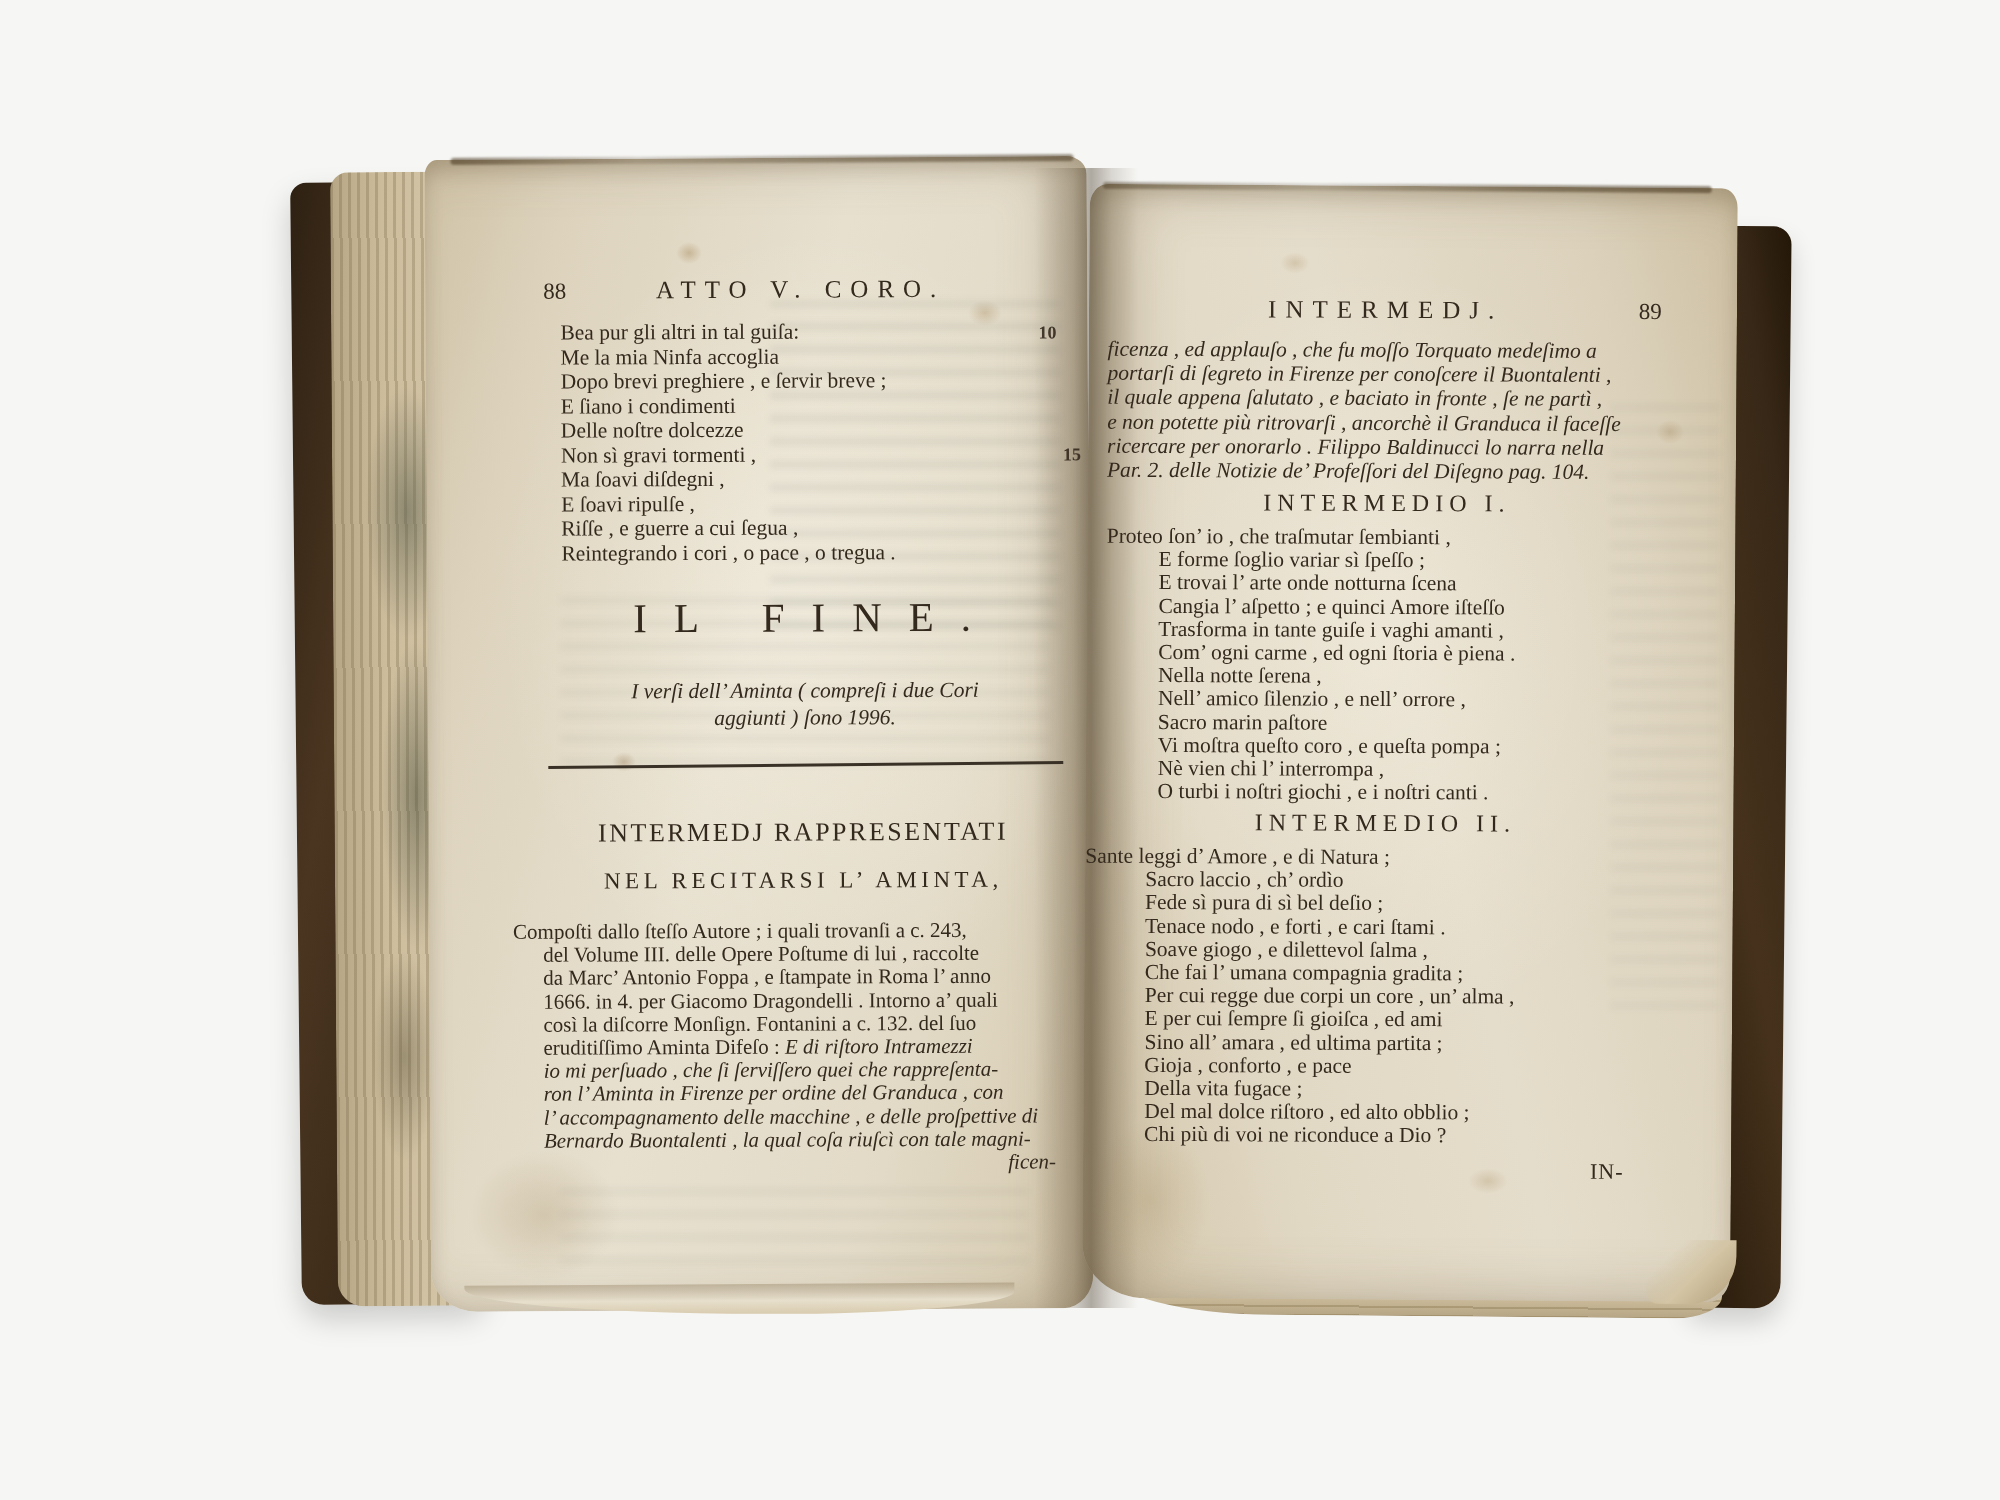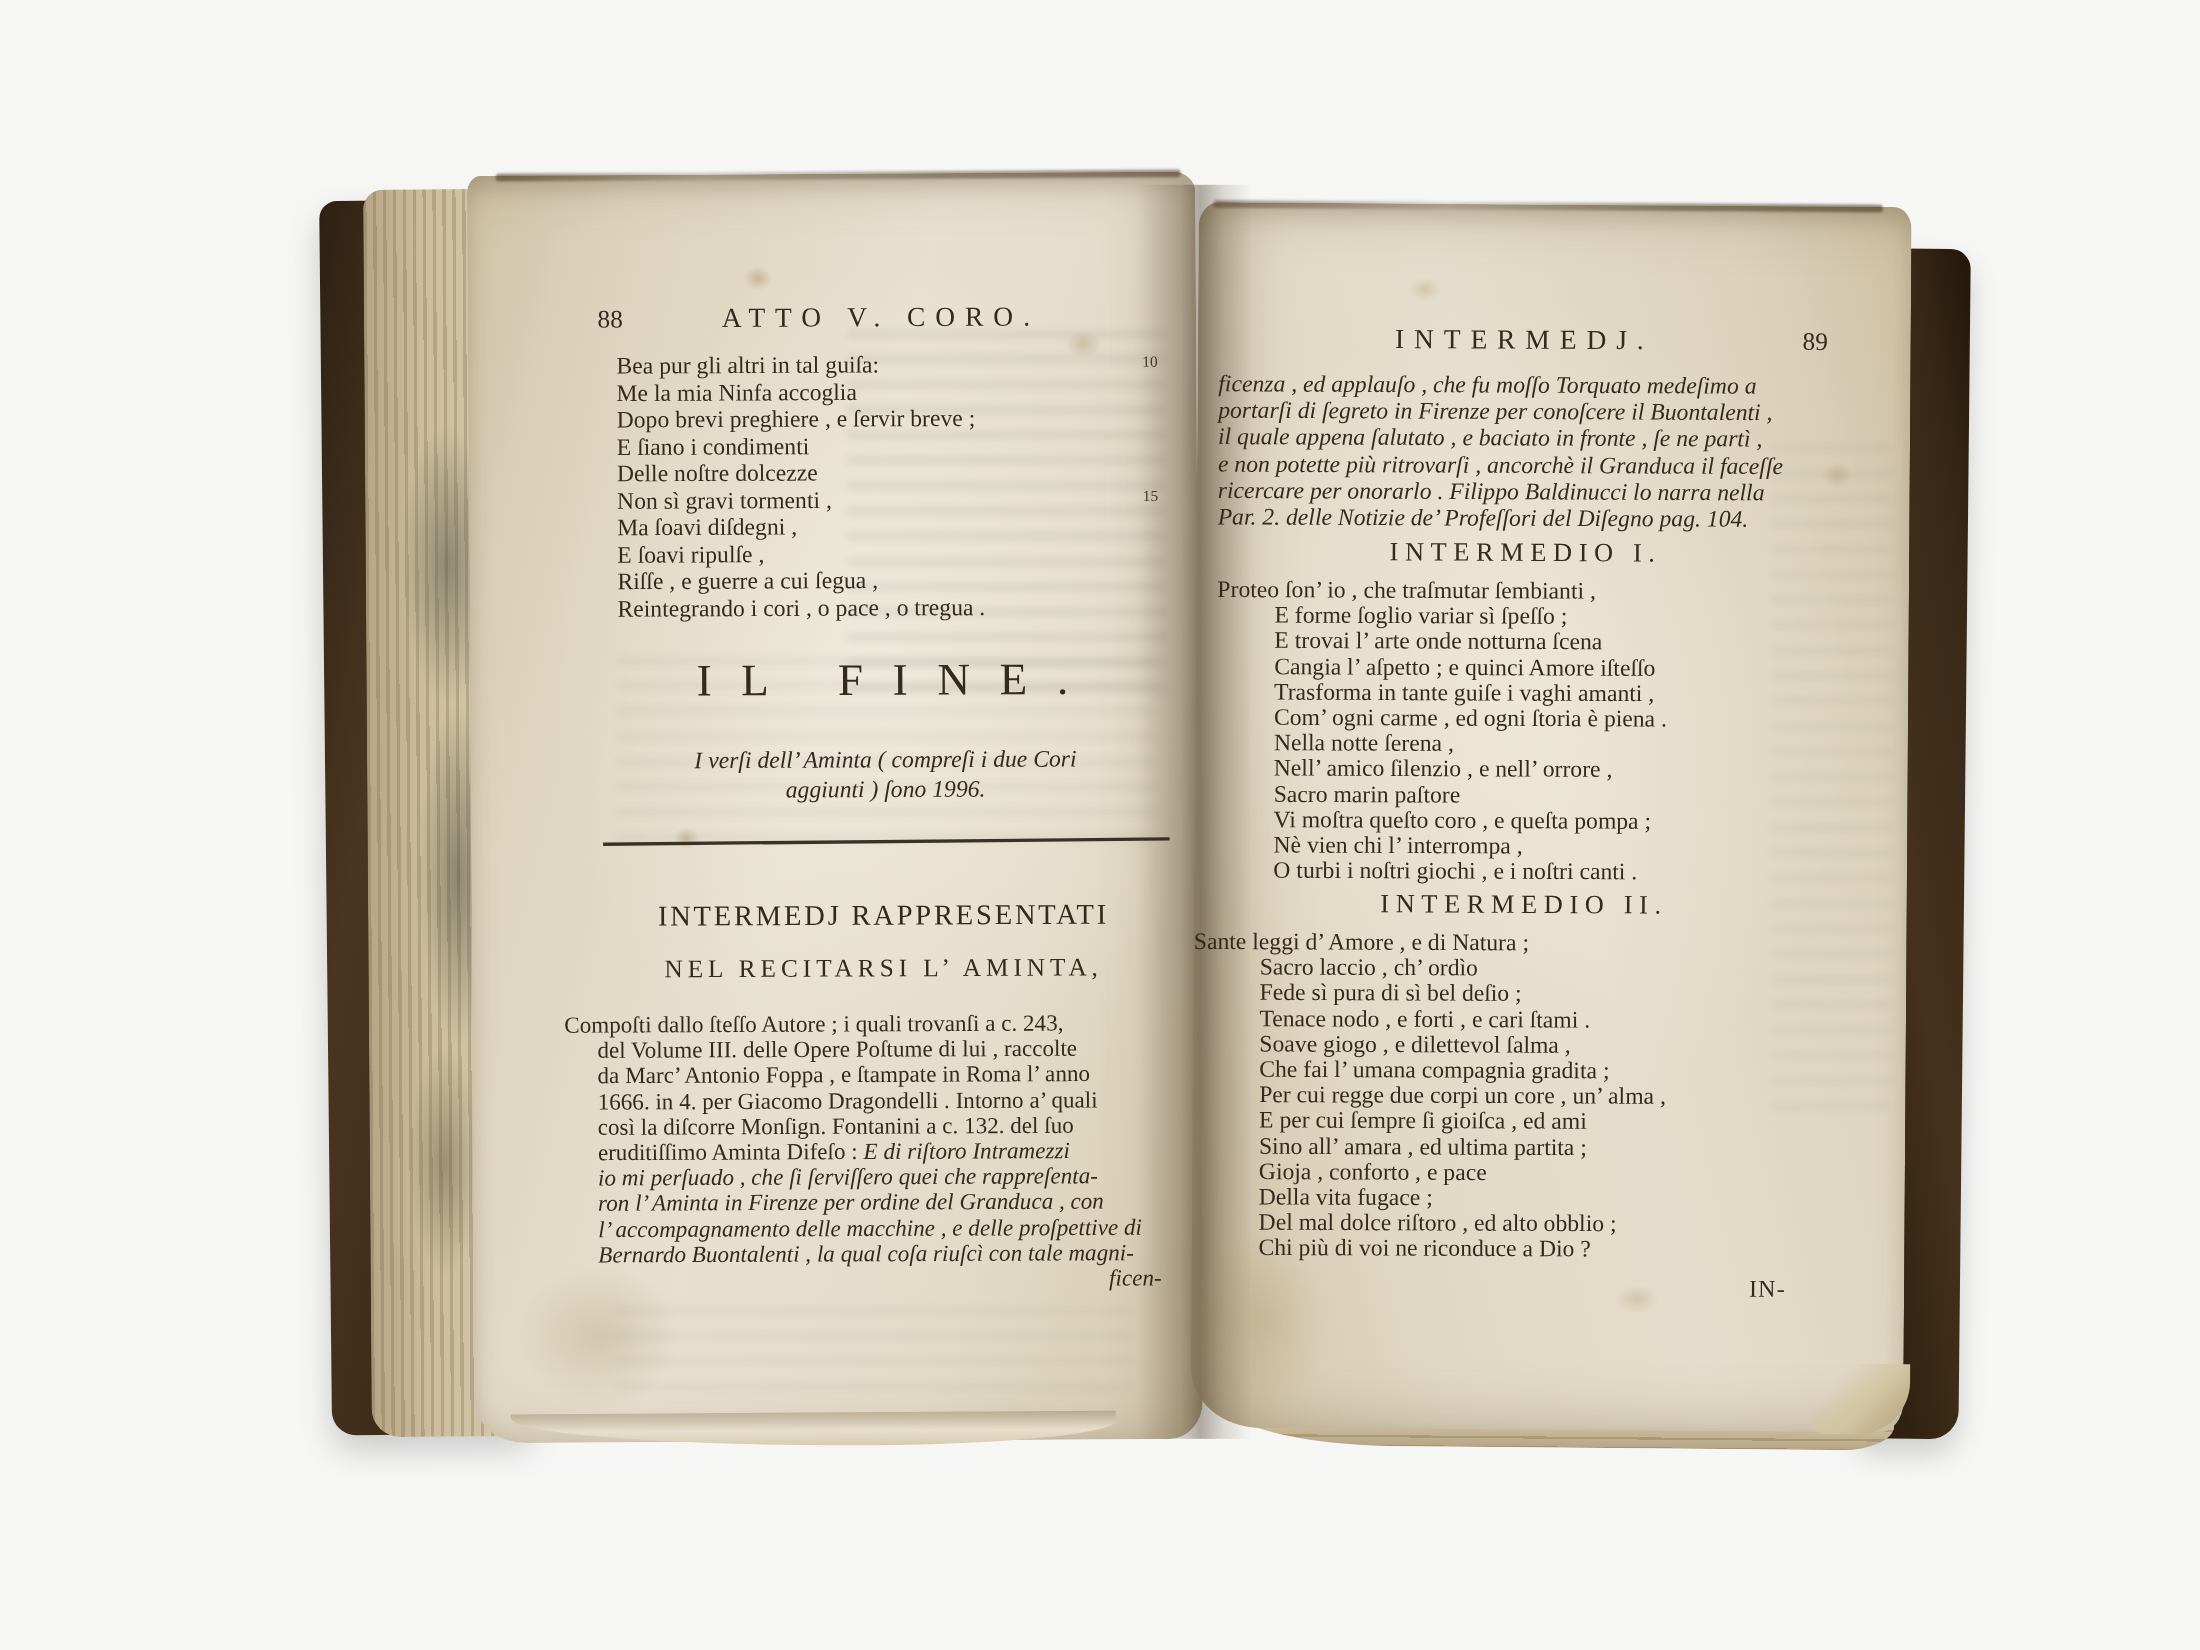--- a/index.html
+++ b/index.html
@@ -99,21 +99,21 @@
   .textlayer{position:absolute;z-index:6;color:#34291d;}
   .textlayer div{white-space:nowrap;}
   .tl-left{transform:rotate(-0.25deg);transform-origin:700px 700px;}
   .tl-right{transform:rotate(0.25deg);transform-origin:1400px 700px;}
 
   .runhead{position:absolute;display:flex;align-items:baseline;font-size:25px;}
   .runhead .title{flex:1;text-align:center;letter-spacing:9px;}
   .runhead .num{width:70px;font-size:23px;}
 
   .poemL{position:absolute;font-size:21.5px;line-height:24.5px;}
-  .marginnum{position:absolute;font-size:14px;opacity:.9;}
+  .marginnum{position:absolute;font-size:18px;opacity:.9;font-weight:bold;}
 
   .ilfine{position:absolute;text-align:center;font-size:41px;letter-spacing:27px;text-indent:27px;}
   .versenote{position:absolute;text-align:center;font-style:italic;font-size:21.5px;line-height:27px;}
   .rule{position:absolute;height:3px;background:#3a3126;transform:rotate(-0.3deg);}
   .headA{position:absolute;text-align:center;font-size:26px;letter-spacing:2.5px;}
   .headB{position:absolute;text-align:center;font-size:23px;letter-spacing:4.5px;}
 
   .paraL{position:absolute;font-size:21px;line-height:23.2px;}
   .paraL .ind{padding-left:30px;}
   .ital{font-style:italic;}
@@ -167,21 +167,21 @@
       <div>Dopo brevi preghiere , e ſervir breve ;</div>
       <div>E ſiano i condimenti</div>
       <div>Delle noſtre dolcezze</div>
       <div>Non sì gravi tormenti ,</div>
       <div>Ma ſoavi diſdegni ,</div>
       <div>E ſoavi ripulſe ,</div>
       <div>Riſſe , e guerre a cui ſegua ,</div>
       <div>Reintegrando i cori , o pace , o tregua .</div>
     </div>
     <div class="marginnum" style="left:1040px;top:324px;">10</div>
-    <div class="marginnum" style="left:1040px;top:446px;">15</div>
+    <div class="marginnum" style="left:1064px;top:446px;">15</div>
 
     <div class="ilfine" style="left:540px;top:594px;width:525px;">IL FINE.</div>
 
     <div class="versenote" style="left:545px;top:678px;width:520px;">
       <div>I verſi dell’ Aminta ( compreſi i due Cori</div>
       <div>aggiunti ) ſono 1996.</div>
     </div>
 
     <div class="rule" style="left:548px;top:764px;width:515px;"></div>
 

